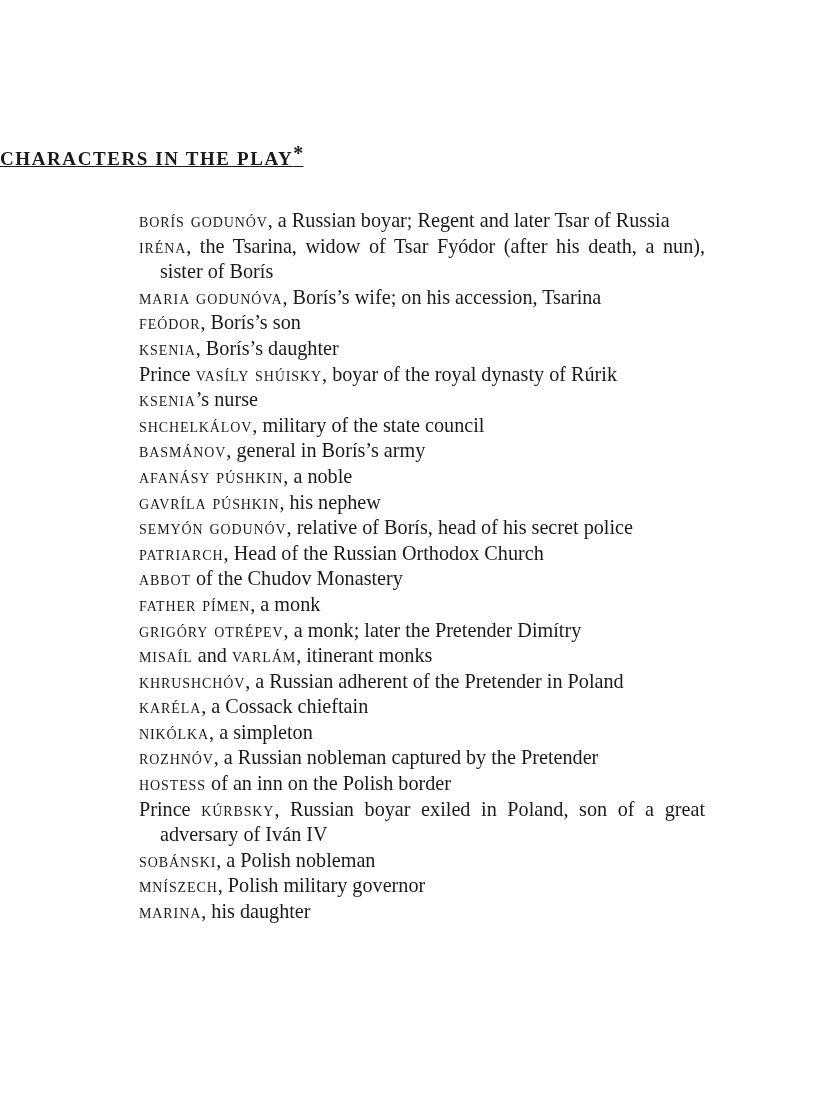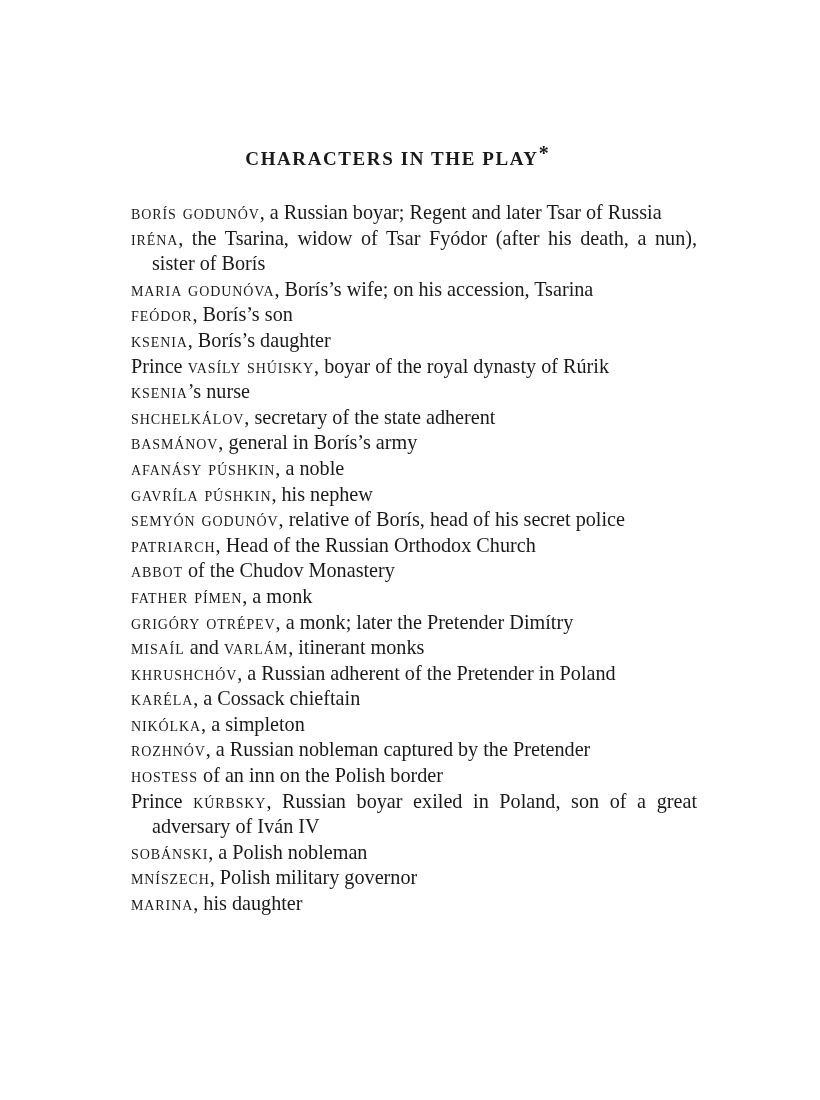--- a/index.html
+++ b/index.html
@@ -13,38 +13,38 @@
     position: relative;
     overflow: hidden;
     font-family: "Liberation Serif", "DejaVu Serif", serif;
     color: #1a1a1a;
   }
   .page-title {
     position: absolute;
     top: 133px;
     left: 0;
     width: 794px;
-    text-align: center;
     font-size: 19px;
     letter-spacing: 1.6px;
     font-variant: normal;
     line-height: 24px;
+    text-decoration: underline;
   }
   .page-title .asterisk {
     font-size: 20px;
     position: relative;
     top: -5px;
     letter-spacing: 0;
   }
   .character-list {
     position: absolute;
     top: 196px;
     left: 127px;
     width: 566px;
-    margin: 4px;
+    margin: 12px;
     padding: 0;
     list-style: none;
     font-size: 20.2px;
     line-height: 25.6px;
   }
   .character-list li {
     text-align: justify;
     text-align-last: left;
     padding-left: 21px;
     text-indent: -21px;
@@ -63,21 +63,21 @@
 <h1 class="page-title"><span>CHARACTERS IN THE PLAY</span><span class="asterisk">*</span></h1>
 
 <ul class="character-list" id="character-list">
     <li><span class="sc">BORÍS GODUNÓV</span><span>, a Russian boyar; Regent and later Tsar of Russia</span></li>
     <li><span class="sc">IRÉNA</span><span>, the Tsarina, widow of Tsar Fyódor (after his death, a nun), sister of Borís</span></li>
     <li><span class="sc">MARIA GODUNÓVA</span><span>, Borís’s wife; on his accession, Tsarina</span></li>
     <li><span class="sc">FEÓDOR</span><span>, Borís’s son</span></li>
     <li><span class="sc">KSENIA</span><span>, Borís’s daughter</span></li>
     <li><span>Prince </span><span class="sc">VASÍLY SHÚISKY</span><span>, boyar of the royal dynasty of Rúrik</span></li>
     <li><span class="sc">KSENIA</span><span>’s nurse</span></li>
-    <li><span class="sc">SHCHELKÁLOV</span><span>, secretary of the state adherent</span></li>
+    <li><span class="sc">SHCHELKÁLOV</span><span>, military of the state council</span></li>
     <li><span class="sc">BASMÁNOV</span><span>, general in Borís’s army</span></li>
     <li><span class="sc">AFANÁSY PÚSHKIN</span><span>, a noble</span></li>
     <li><span class="sc">GAVRÍLA PÚSHKIN</span><span>, his nephew</span></li>
     <li><span class="sc">SEMYÓN GODUNÓV</span><span>, relative of Borís, head of his secret police</span></li>
     <li><span class="sc">PATRIARCH</span><span>, Head of the Russian Orthodox Church</span></li>
     <li><span class="sc">ABBOT</span><span> of the Chudov Monastery</span></li>
     <li><span class="sc">FATHER PÍMEN</span><span>, a monk</span></li>
     <li><span class="sc">GRIGÓRY OTRÉPEV</span><span>, a monk; later the Pretender Dimítry</span></li>
     <li><span class="sc">MISAÍL</span><span> and </span><span class="sc">VARLÁM</span><span>, itinerant monks</span></li>
     <li><span class="sc">KHRUSHCHÓV</span><span>, a Russian adherent of the Pretender in Poland</span></li>

